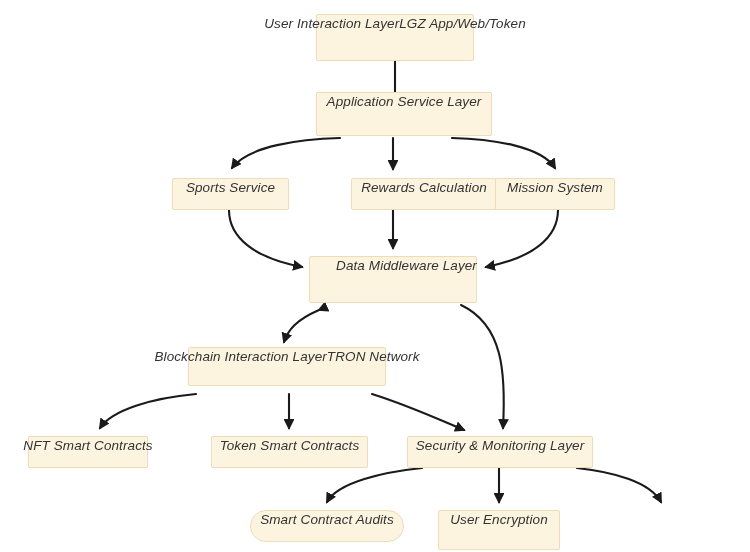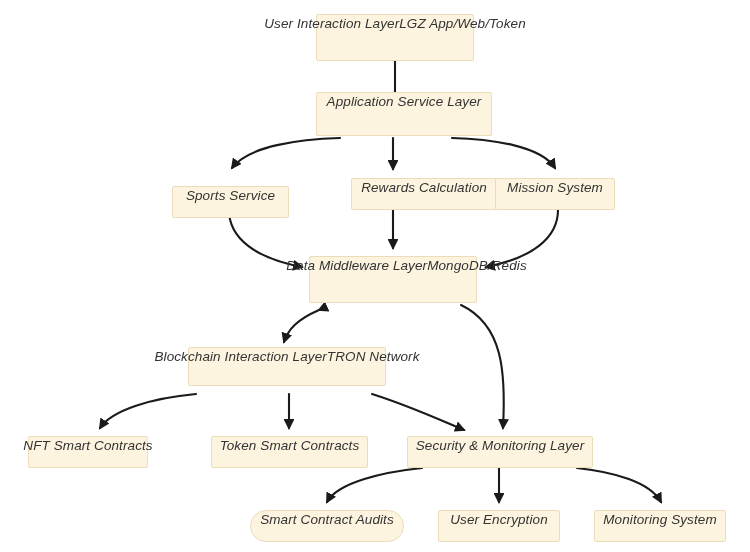--- a/index.html
+++ b/index.html
@@ -99,35 +99,34 @@
 
   <div class="node" style="left:316px; top:14px; width:158px; height:47px;">
     <span>User Interaction Layer</span>
     <span class="line2">LGZ App/Web/Token</span>
   </div>
 
   <div class="node" style="left:304px; top:92px; width:176px; height:44px;margin-left:12px;">
     <span>Application Service Layer</span>
   </div>
 
-  <div class="node" style="left:172px; top:186px; width:117px; height:32px;">
+  <div class="node" style="left:172px; top:178px; width:117px; height:32px;">
     <span>Sports Service</span>
   </div>
 
   <div class="node" style="left:323px; top:178px; width:146px; height:32px;margin-left:28px;">
     <span>Rewards Calculation</span>
   </div>
 
   <div class="node" style="left:495px; top:178px; width:120px; height:32px;">
     <span>Mission System</span>
   </div>
 
   <div class="node" style="left:309px; top:256px; width:168px; height:47px;padding-left:27px;">
     <span>Data Middleware Layer</span>
-    <span class="line2">MongoDB/Redis</span>
   </div>
 
   <div class="node" style="left:188px; top:347px; width:198px; height:39px;">
     <span>Blockchain Interaction Layer</span>
     <span class="line2">TRON Network</span>
   </div>
 
   <div class="node" style="left:28px; top:436px; width:120px; height:32px;">
     <span>NFT Smart Contracts</span>
   </div>
@@ -137,21 +136,18 @@
   </div>
 
   <div class="node" style="left:407px; top:436px; width:186px; height:32px;">
     <span>Security &amp; Monitoring Layer</span>
   </div>
 
   <div class="node" style="left:250px; top:510px; width:154px; height:32px;border-radius:16px;">
     <span>Smart Contract Audits</span>
   </div>
 
-  <div class="node" style="left:438px; top:510px; width:122px; height:32px;">
+  <div class="node" style="left:438px; top:510px; width:122px; height:40px;">
     <span>User Encryption</span>
   </div>
 
-  <div class="node" style="left:594px; top:510px; width:132px; height:32px;">
-    <span>Monitoring System</span>
-  </div>
 
 </div>
 
 </body></html>

